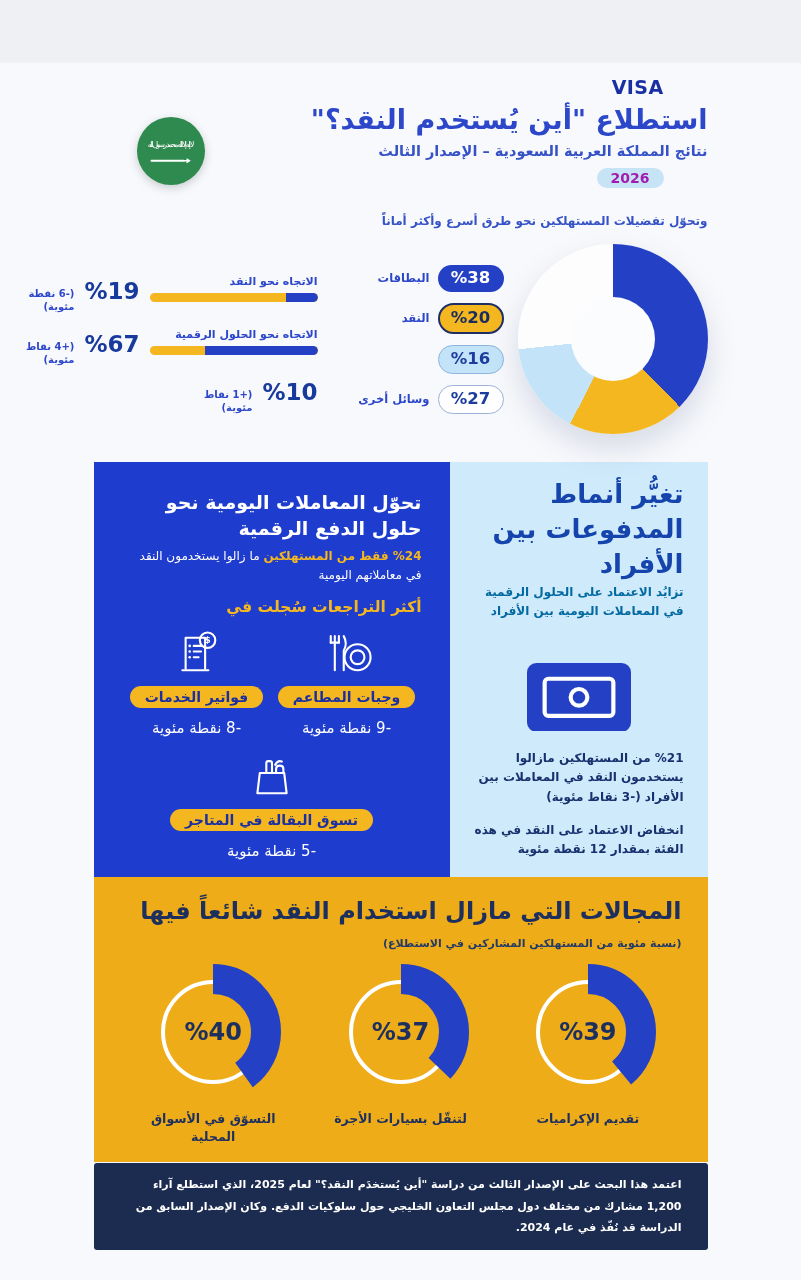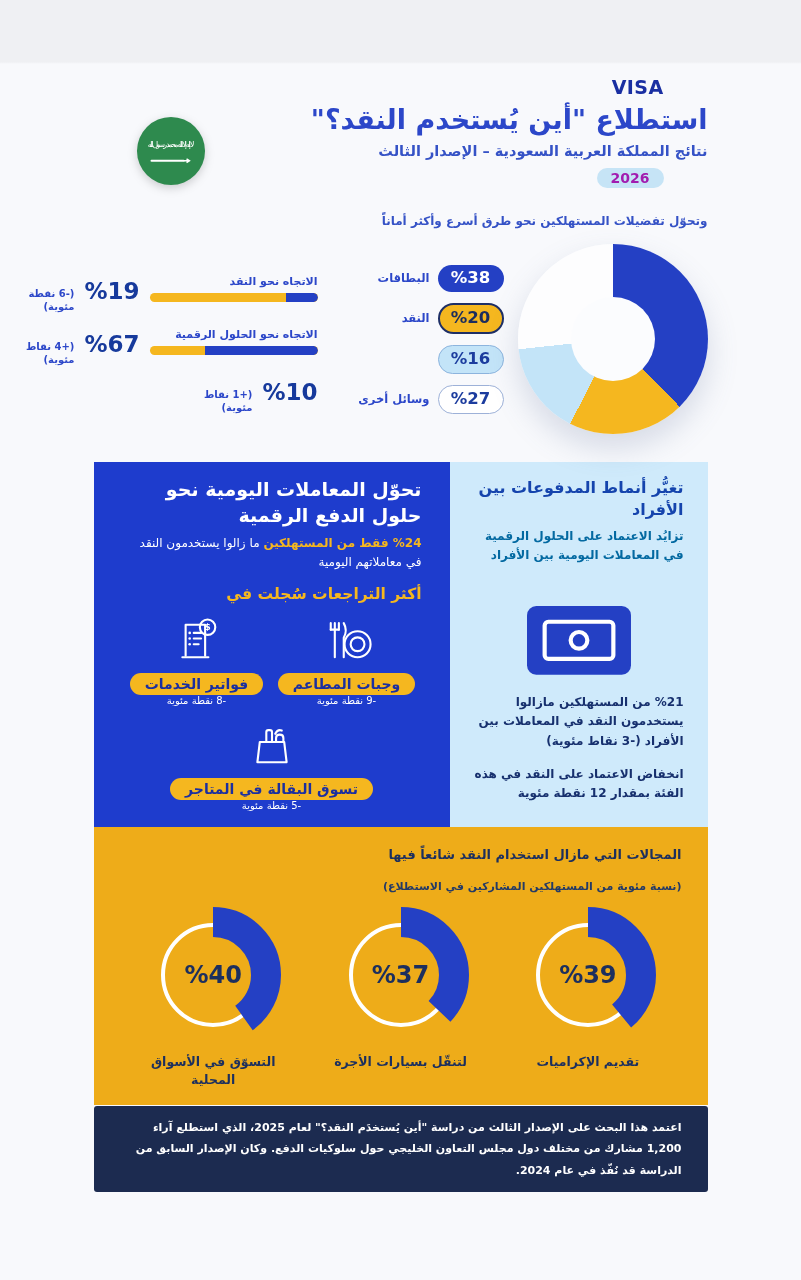--- a/index.html
+++ b/index.html
@@ -49,43 +49,43 @@
   .bar-main{width:168px;flex:0 0 auto;}
   .bar-label{font-size:11px;color:var(--title-blue);font-weight:600;margin-bottom:5px;text-align:right;white-space:nowrap;}
   .bar-track{height:9px;background:var(--yellow);border-radius:5px;position:relative;overflow:hidden;}
   .bar-fill{position:absolute;right:0;top:0;height:100%;background:var(--blue);border-radius:0 5px 5px 0;}
   .bar-value{font-size:23px;font-weight:800;color:#173a9c;line-height:1;margin-bottom:-1px;white-space:nowrap;}
   .bar-note{width:64px;font-size:10px;color:var(--title-blue);font-weight:600;line-height:1.3;margin-bottom:-11px;text-align:right;}
 
   
   .panels{display:flex;direction:rtl;margin-top:28px;}
   .panel-light{width:258px;flex:0 0 auto;background:var(--light-panel);padding:15px 24px 18px;}
-  .panel-light h3{font-size:16px;font-weight:800;color:#1544ad;line-height:1.35;margin:0 0 7px;}
+  .panel-light h3{font-size:26px;font-weight:800;color:#1544ad;line-height:1.35;margin:0 0 1px;}
   .p2p-sub{font-size:12px;color:#0369a1;line-height:1.55;font-weight:600;}
   .banknote-svg{display:block;margin:42px auto 18px;width:104px;height:auto;}
   .bank-rect{fill:var(--blue);}
   .note-outline{fill:none;stroke:#fff;stroke-width:4.5;}
   .p2p-stat{font-size:12px;color:#17306e;line-height:1.6;font-weight:700;margin:0 0 14px;}
   .p2p-stat.second{font-weight:600;margin:0;}
-  .panel-dark{flex:1;background:var(--panel-dark);padding:15px 28px 16px;color:#fff;}
+  .panel-dark{flex:1;background:var(--panel-dark);padding:28px 28px 16px;color:#fff;}
   .panel-dark h3{font-size:19px;font-weight:800;line-height:1.35;margin:0 0 6px;color:#fff;}
   .daily-sub{font-size:12px;line-height:1.55;color:#fff;}
   .hl{color:var(--yellow);font-weight:700;}
   .declines-title{color:var(--yellow);font-size:15.5px;font-weight:800;margin:13px 0 12px;text-align:right;}
   .declines-row{display:flex;direction:rtl;}
   .decline{flex:1;display:flex;flex-direction:column;align-items:center;}
   .decline-center{margin:14px auto 0;width:60%;}
   .line-icon{width:56px;height:52px;}
   .line-icon path,.line-icon circle.o{fill:none;stroke:#fff;stroke-width:2.6;stroke-linecap:round;stroke-linejoin:round;}
   .decline-pill{background:var(--yellow);color:#1b2fa0;font-size:14px;font-weight:700;border-radius:14px;padding:3px 15px;margin-top:6px;white-space:nowrap;}
-  .decline-change{font-size:10px;margin-top:0;color:#fff;}
+  .decline-change{font-size:15px;margin-top:11px;color:#fff;}
 
   
   .sec-yellow{background:var(--yellow-deep);padding:20px 26px 16px;}
-  .sec-yellow h3{font-size:13px;font-weight:800;color:#1c2f5e;margin:0 0 18px;text-align:right;}
+  .sec-yellow h3{font-size:24px;font-weight:800;color:#1c2f5e;margin:0 0 12px;text-align:right;}
   .sec-yellow .sub{font-size:11px;color:#243a66;font-weight:600;}
   .gauges{display:flex;direction:rtl;margin-top:12px;}
   .gauge{flex:1;display:flex;flex-direction:column;align-items:center;}
   .gauge-box{position:relative;width:140px;height:140px;}
   .gauge-svg{width:140px;height:140px;display:block;}
   .gauge-ring{fill:none;stroke:#fff;stroke-width:4;}
   .gauge-arc{fill:none;stroke:var(--blue);stroke-width:30;}
   .gauge-value{position:absolute;inset:0;display:flex;align-items:center;justify-content:center;
     font-size:24px;font-weight:800;color:#1c2f5e;}
   .gauge-label{margin-top:8px;font-size:12.5px;font-weight:700;color:#1c2f5e;text-align:center;line-height:1.45;max-width:150px;}

